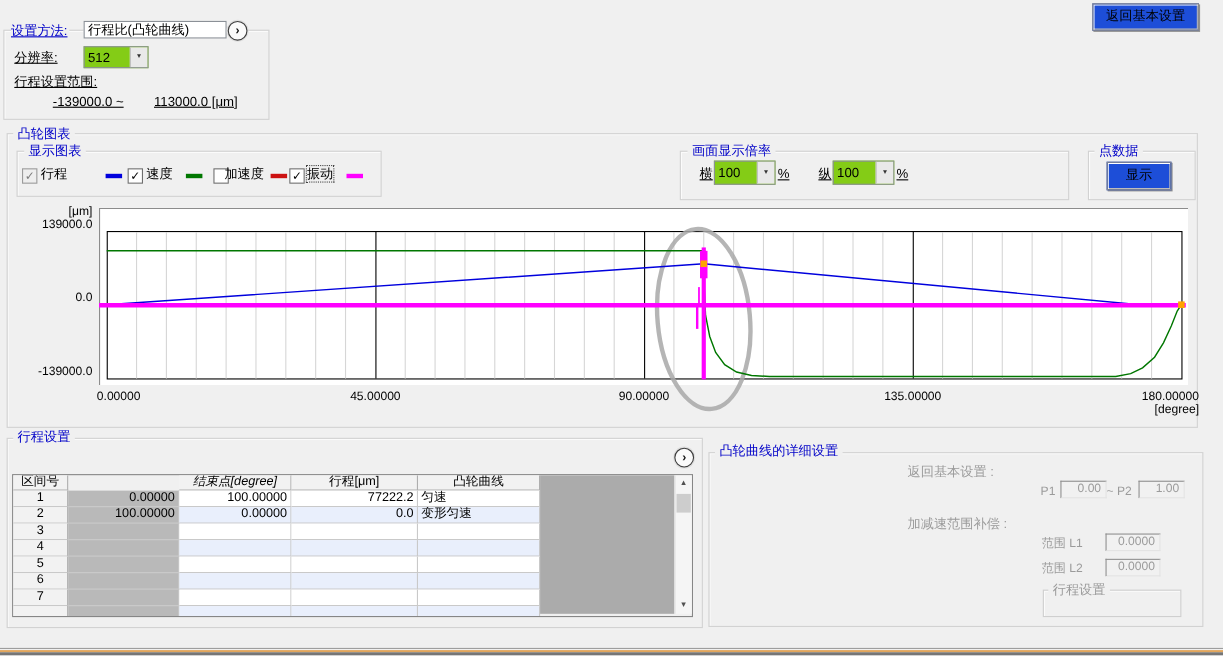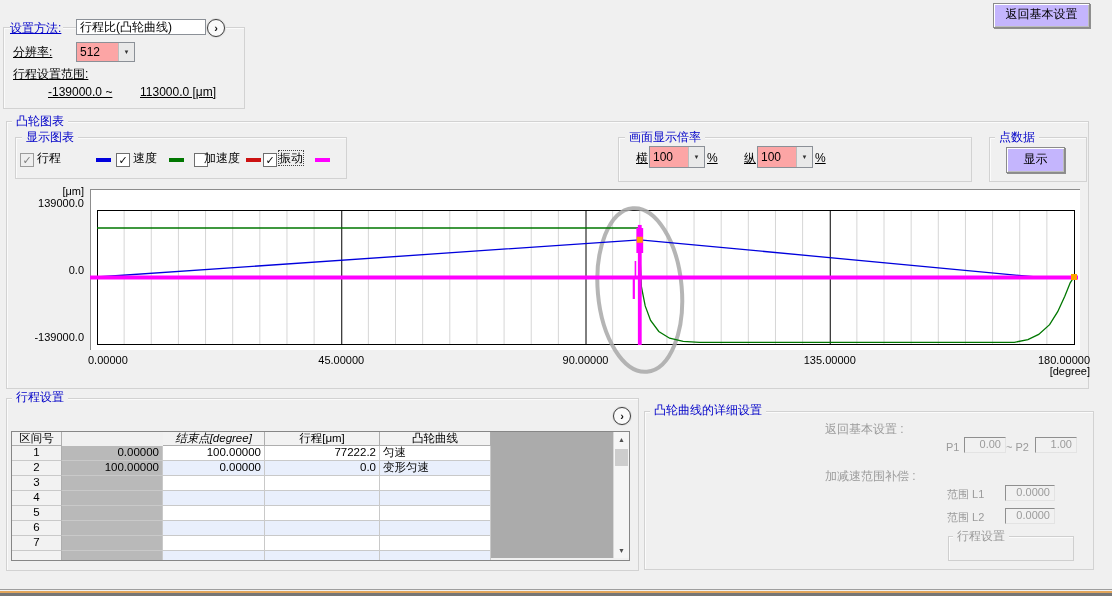--- a/index.html
+++ b/index.html
@@ -3,24 +3,24 @@
 <meta charset="utf-8">
 <style>
   html,body{margin:0;padding:0;background:#d7d7d7;}
   #screen{position:relative;width:1112px;height:596px;background:#f0f0f0;overflow:hidden;
     font-family:"Liberation Sans","DejaVu Sans",sans-serif;font-size:12px;color:#000;}
   .lbl{position:absolute;white-space:nowrap;line-height:14px;text-decoration:underline;}
   .blue{color:#0000c8;}
   .grp{position:absolute;border:1px solid #d2d2d2;box-shadow:1px 1px 0 #fbfbfb inset;}
   .grp-title{position:absolute;background:#f0f0f0;padding:0 4px;line-height:13px;color:#0000c8;white-space:nowrap;z-index:3;}
   .grp-title.gray{color:#9b9b9b;}
-  .btn{position:absolute;background:#c4b5fd;border:1px solid #8b8b8b;text-align:center;cursor:pointer;
+  .btn{position:absolute;background:#1d4ed8;border:1px solid #8b8b8b;text-align:center;cursor:pointer;
     box-shadow:inset 1px 1px 0 #ffffff,inset -1px -1px 0 #bdbdbd,1px 1px 0 #8f8f8f;white-space:nowrap;}
   .tbox{position:absolute;background:#fff;border:1px solid #8b9097;padding:0 3px;line-height:14px;white-space:nowrap;overflow:hidden;z-index:3;}
-  .combo{position:absolute;background:#fca5a5;border:1px solid #8b9097;display:flex;align-items:center;z-index:3;}
+  .combo{position:absolute;background:#84cc16;border:1px solid #8b9097;display:flex;align-items:center;z-index:3;}
   .combo .val{flex:1;padding-left:3px;line-height:12px;}
   .combo .arr{width:15px;align-self:stretch;display:flex;align-items:center;justify-content:center;
     font-size:6px;color:#333;background:#e9e9e9;border-left:1px solid #bdbdbd;}
   .roundbtn{position:absolute;width:16px;height:16px;border:1px solid #3c3c3c;border-radius:50%;background:#fafafa;
     box-shadow:0 0 0 1px #dedede;display:flex;align-items:center;justify-content:center;
     font-size:11px;font-weight:bold;color:#111;cursor:pointer;z-index:4;line-height:10px;}
   .cbx{position:absolute;width:12px;height:12px;background:#fff;border:1px solid #6e6e6e;text-align:center;z-index:3;}
   .cbx.checked::after{content:"✓";font-size:11px;line-height:11px;font-weight:bold;position:relative;top:-1px;}
   .cbx.disabled{background:#eeeeee;border-color:#9b9b9b;color:#7d7d7d;}
   .dash{position:absolute;height:4px;width:15px;z-index:3;}

